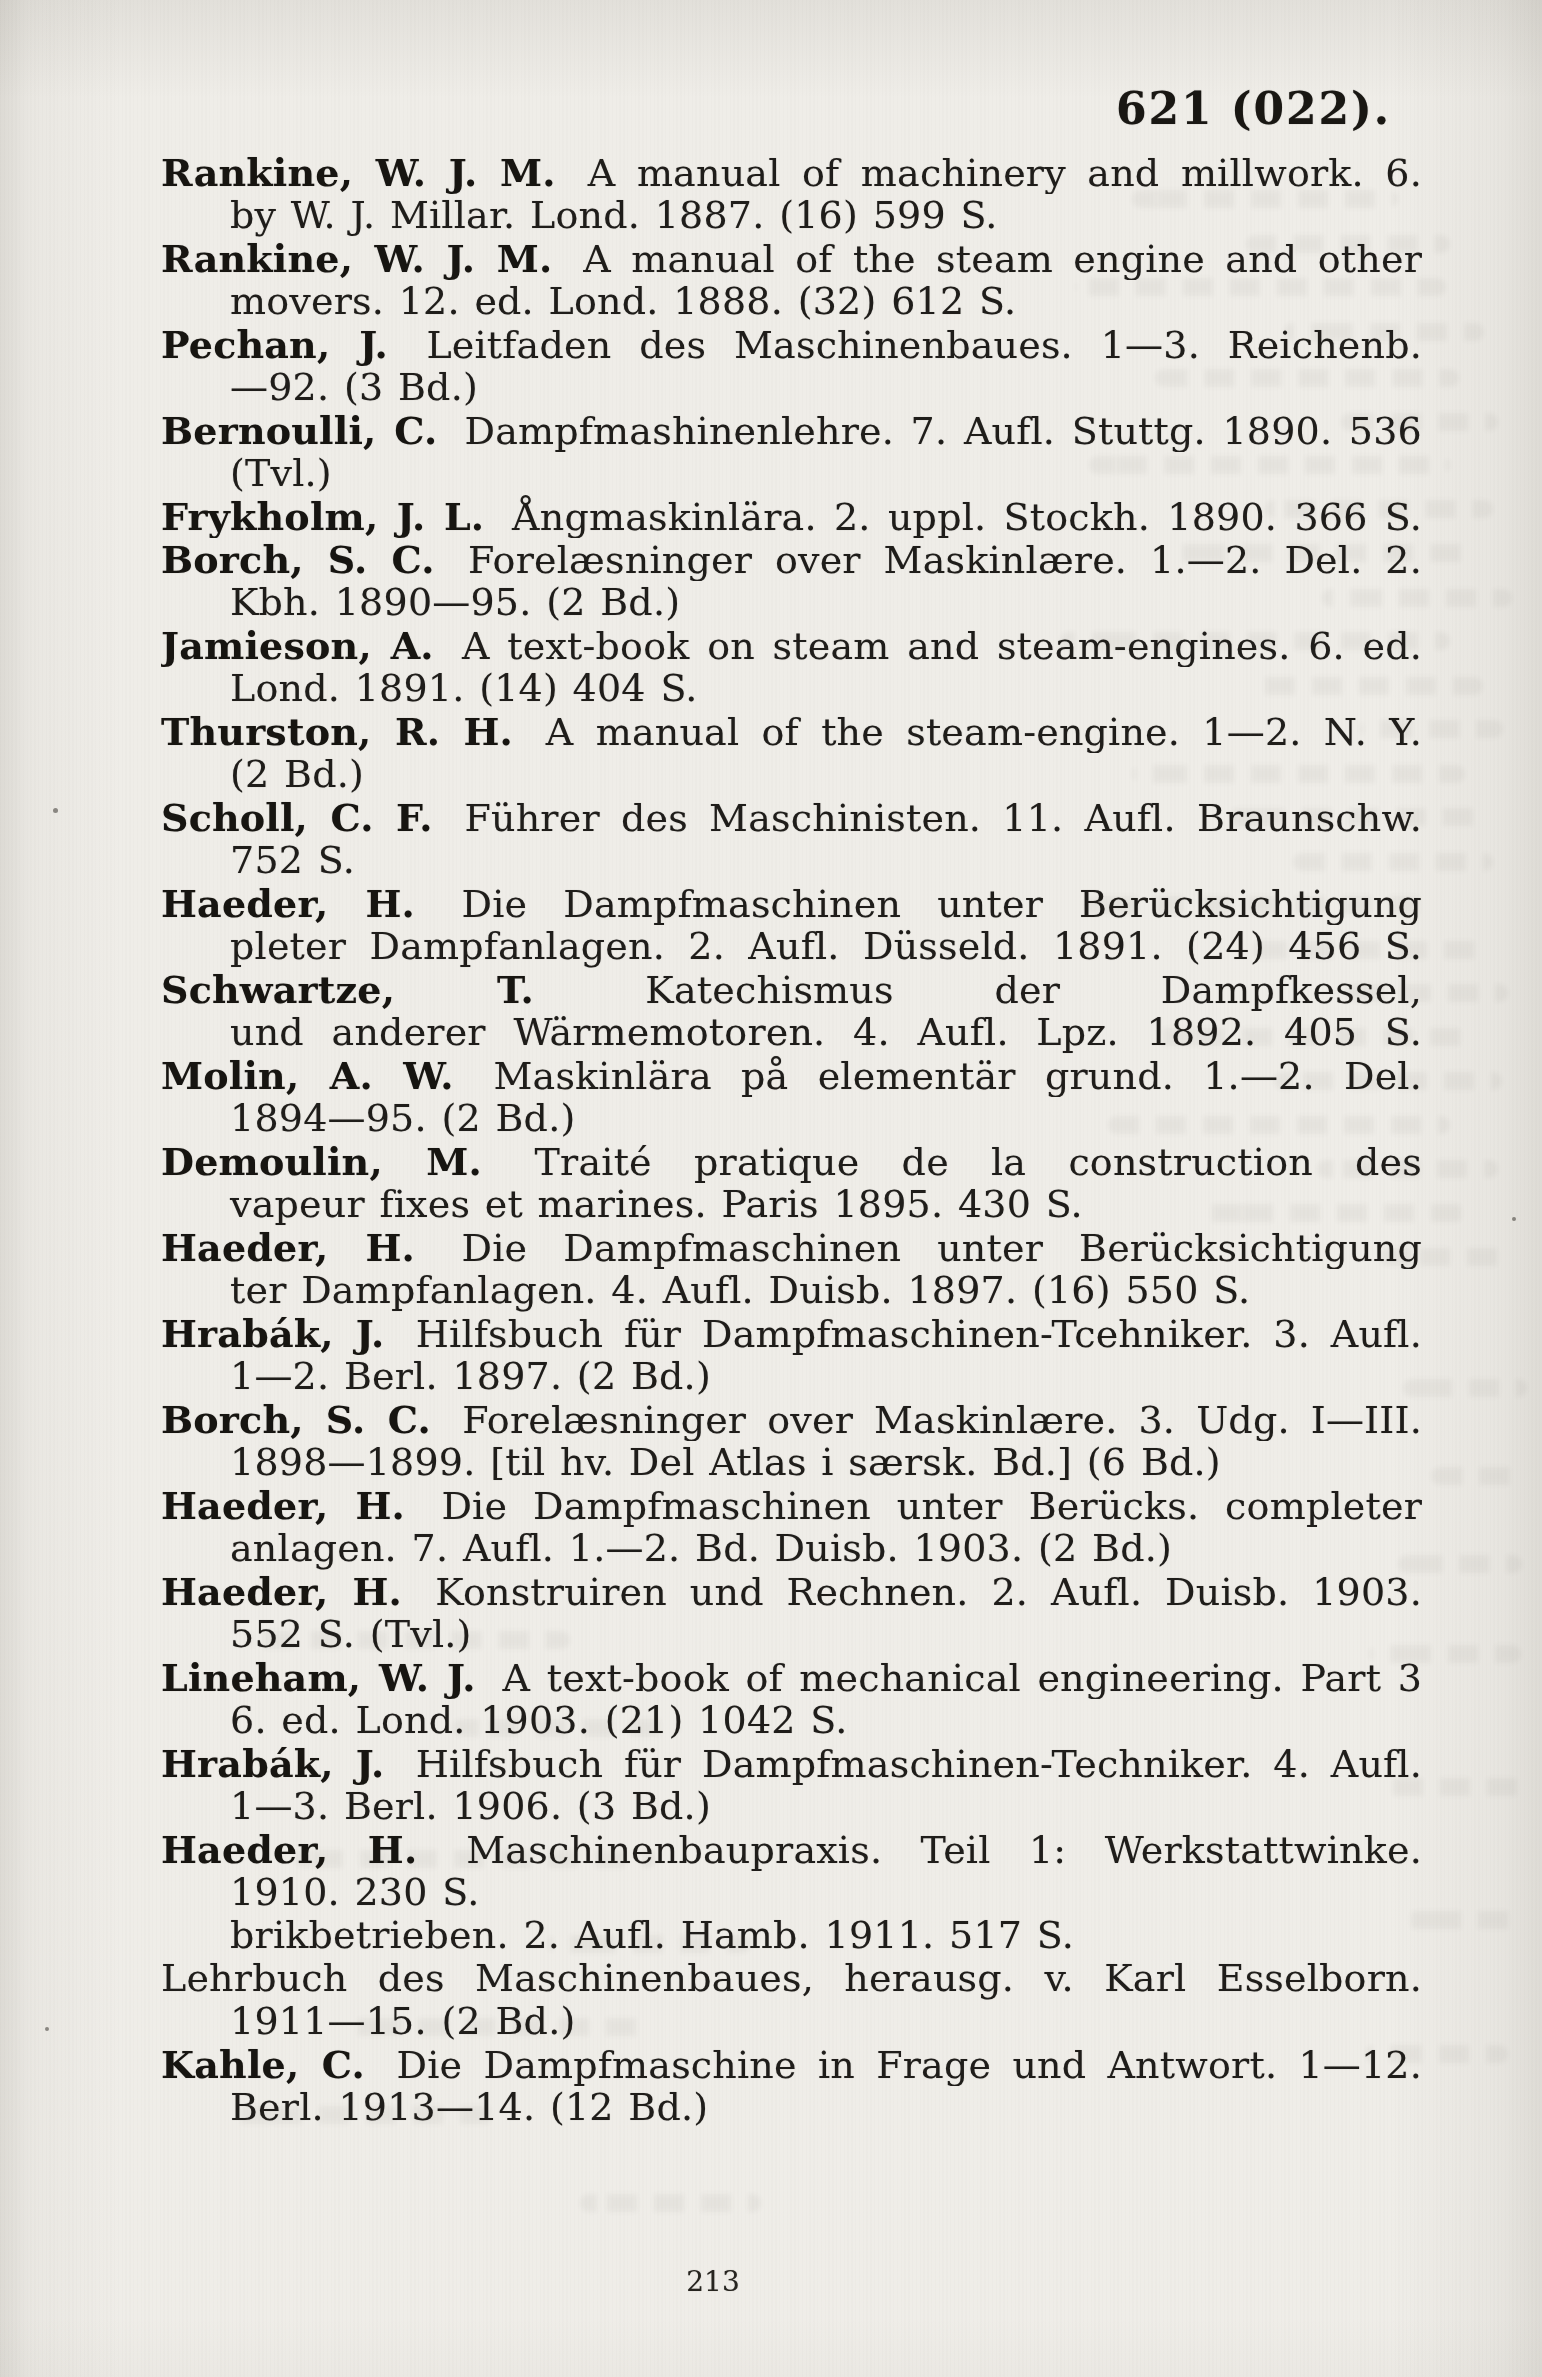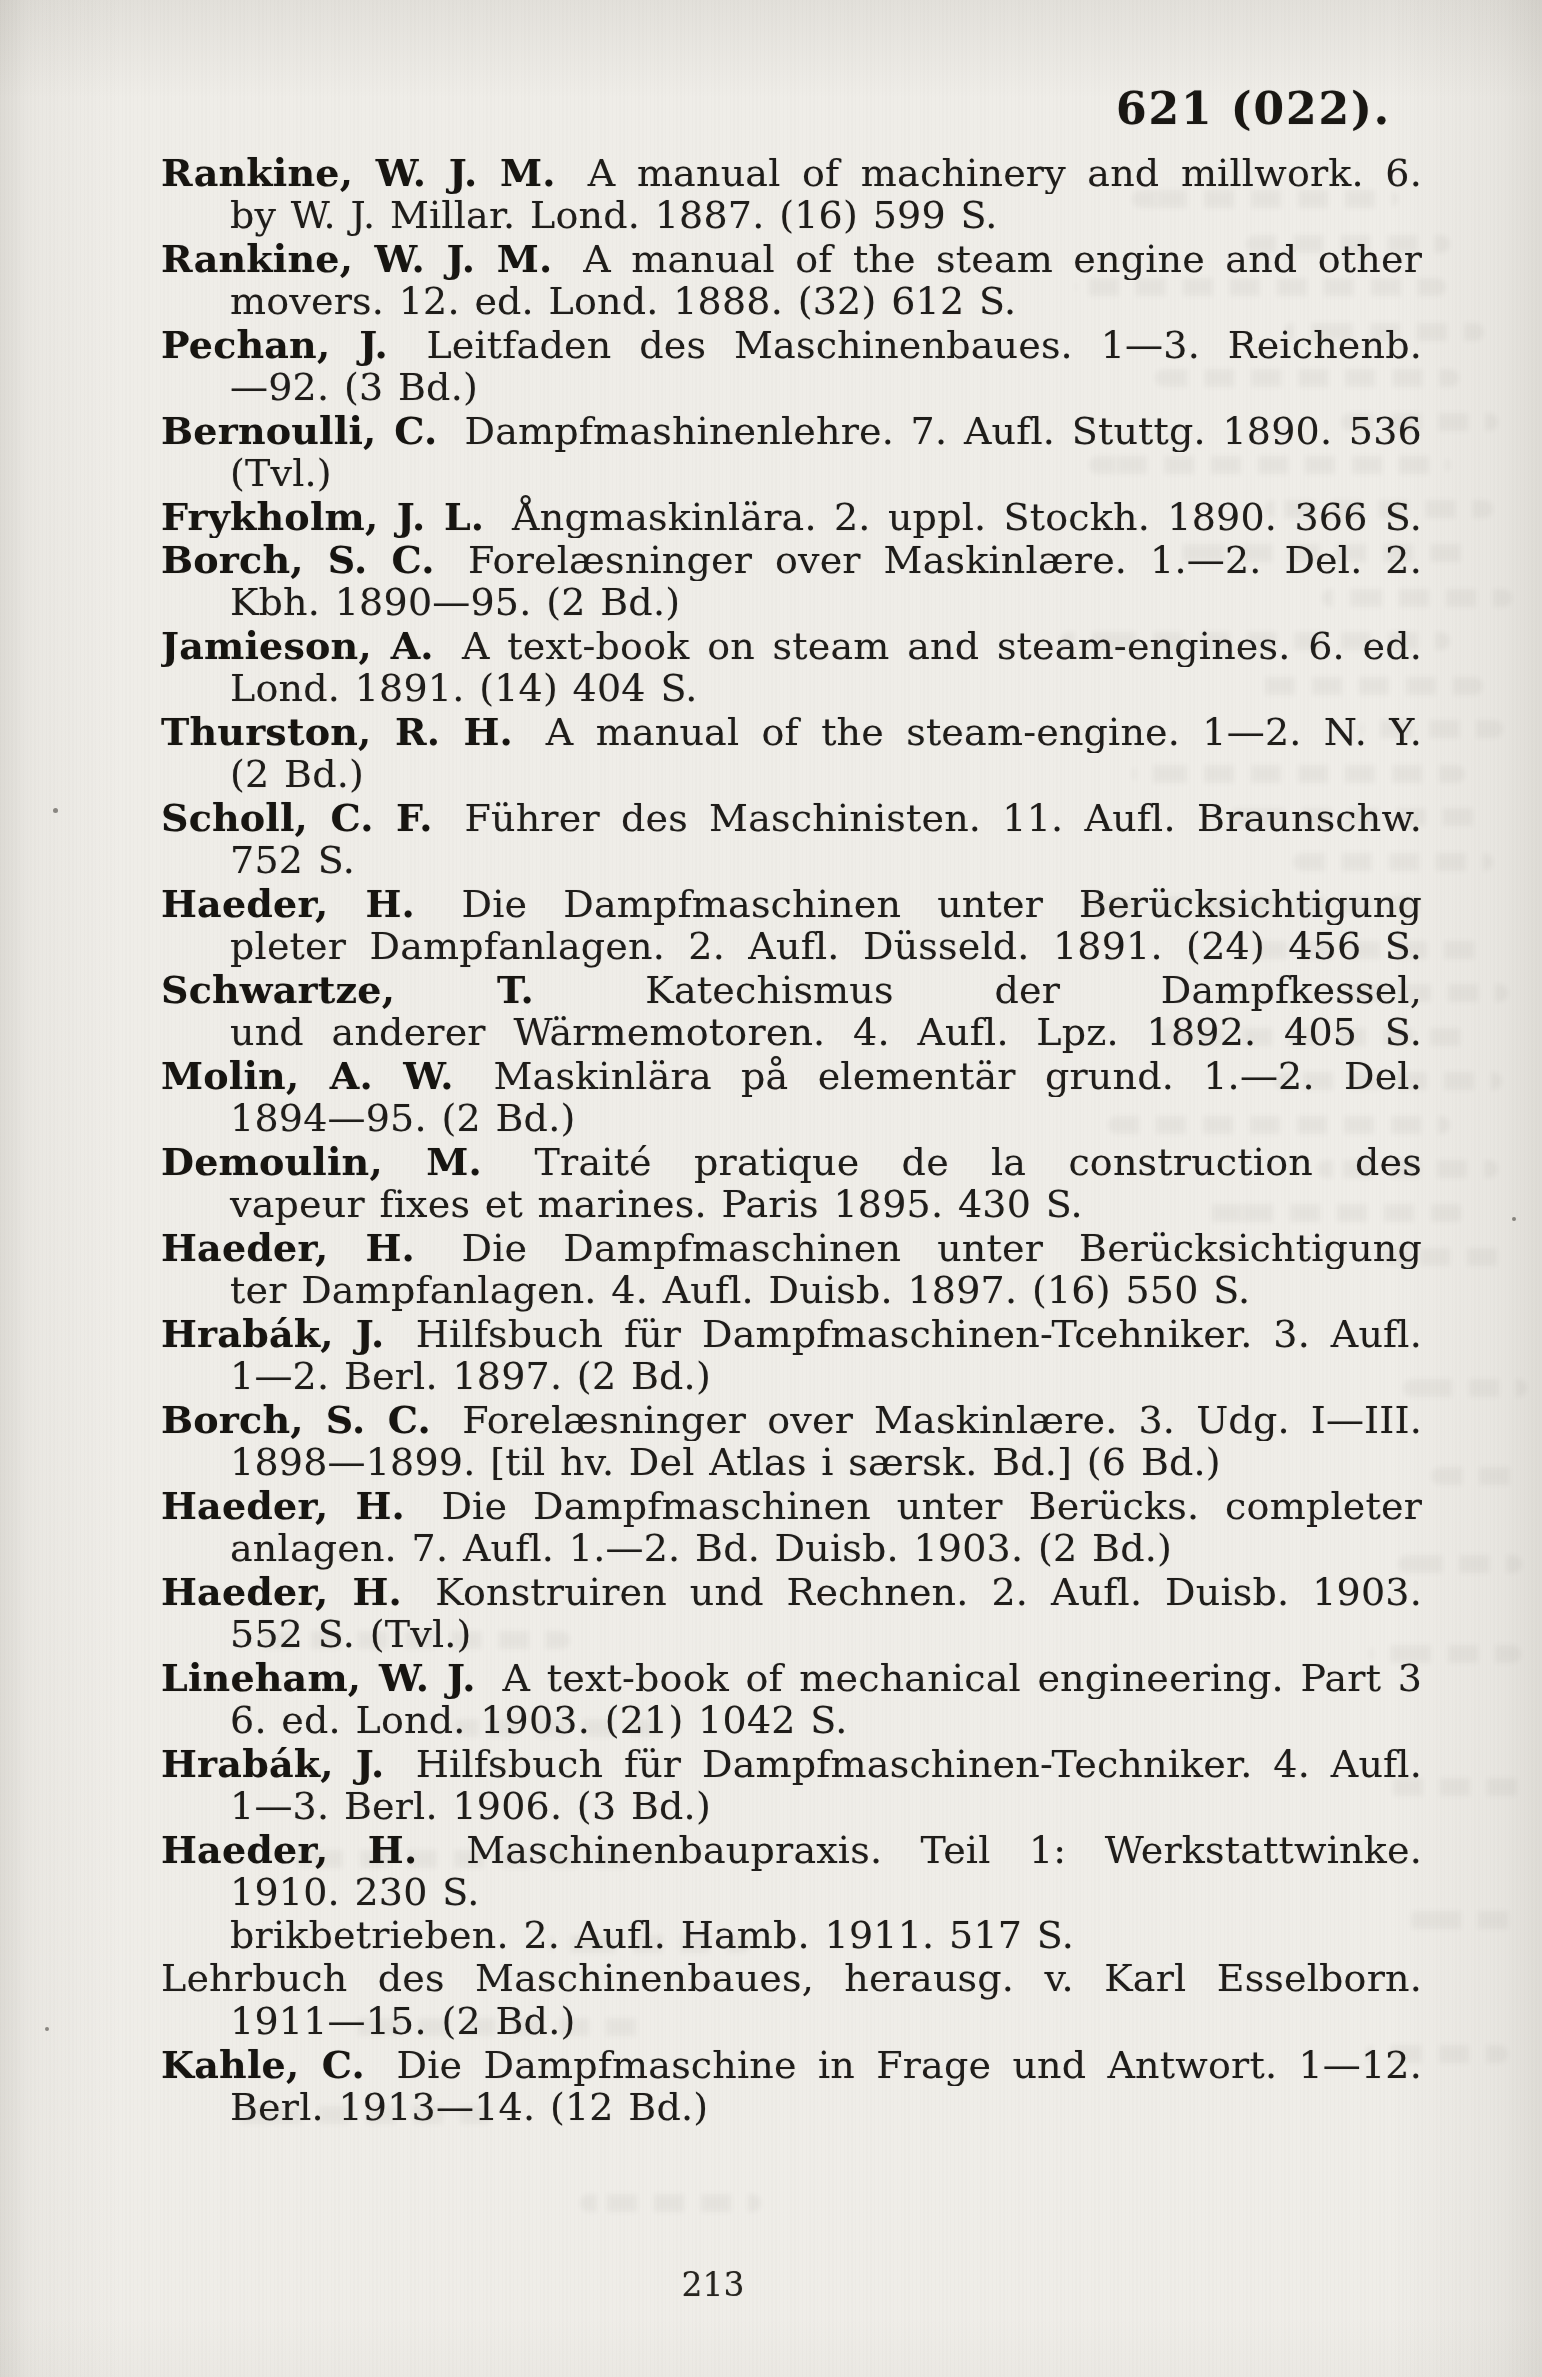--- a/index.html
+++ b/index.html
@@ -32,21 +32,21 @@
   }
 
   .line { text-align:justify; height:43px; overflow:hidden; }
   .line.fill::after { content:""; display:inline-block; width:100%; height:0; vertical-align:top; }
   .line.cont { padding-left:69px; }
 
   .author { font-weight:700; margin-right:10.5px; color:#171511; }
 
   .pagenum {
     position:absolute; top:2265px; left:0; width:1426px; text-align:center;
-    font-size:33px; color:#26241f; text-shadow:0 0 1px rgba(32,30,27,.3);
+    font-size:28px; color:#26241f; text-shadow:0 0 1px rgba(32,30,27,.3);
   }
 
   .ghost {
     position:absolute; height:18px; border-radius:9px;
     filter:blur(2.9px); opacity:.05;
     background:repeating-linear-gradient(90deg,#4a463f 0 30px, rgba(0,0,0,0) 30px 47px);
   }
   .speck { position:absolute; background:#3a3732; border-radius:50%; opacity:.55; }
 </style>
 </head>

